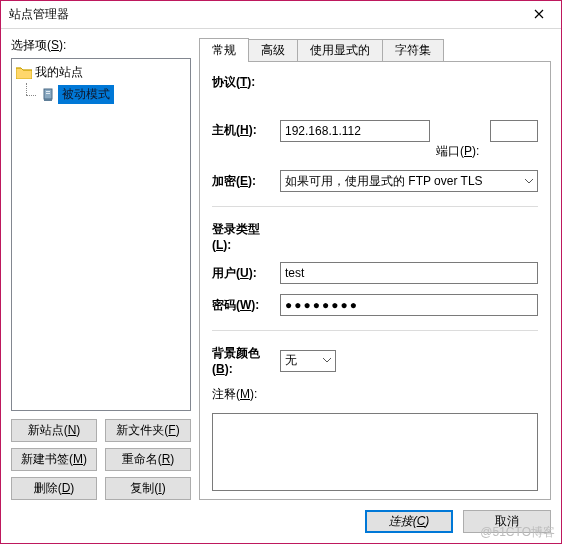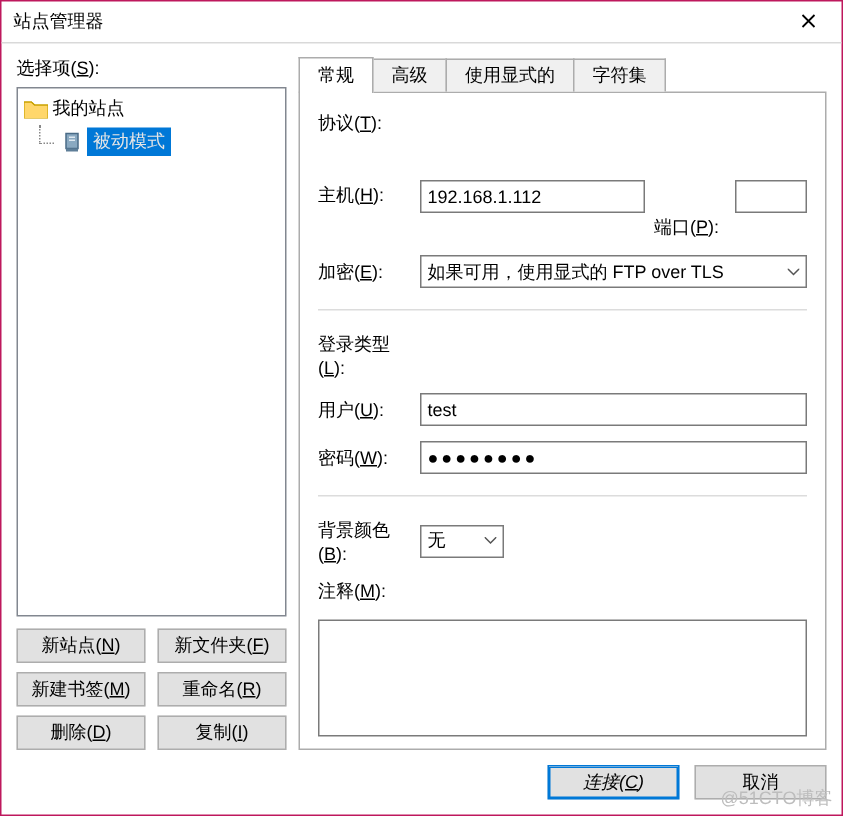--- a/index.html
+++ b/index.html
@@ -13,31 +13,31 @@
   .main-row { flex:1; display:flex; gap:8px; min-height:0; }
   .left-col { width: 180px; display:flex; flex-direction:column; }
   .select-label { margin-bottom:4px; }
   .tree { flex:1; border:1px solid #828790; background:#fff; overflow:auto; padding:4px 2px; }
   .tree-root { display:flex; align-items:center; gap:3px; padding:1px 2px; }
   .tree-child { display:flex; align-items:center; gap:3px; padding:1px 2px; margin-left:4px; margin-top:2px;}
   .tree-lines { width:18px; height:16px; position:relative; }
   .tree-lines::before { content:""; position:absolute; left:6px; top:-4px; width:1px; height:12px; border-left:1px dotted #888; }
   .tree-lines::after { content:""; position:absolute; left:6px; top:8px; width:10px; height:1px; border-top:1px dotted #888; }
   .folder-icon svg, .server-icon svg { display:block; }
-  .tree-sel { background:#0078d7; color:#e5e5e5; padding:1px 4px; }
+  .tree-sel { background:#0078d7; color:#0f172a; padding:1px 4px; }
   .btn-grid { display:grid; grid-template-columns: 1fr 1fr; gap:6px 8px; margin-top:8px; }
   .winbtn { height:23px; border:1px solid #adadad; background:#e1e1e1; cursor:pointer; display:flex; align-items:center; justify-content:center; }
   .right-col { flex:1; display:flex; flex-direction:column; min-width:0; }
   .tabs { display:flex; height:24px; position:relative; }
   .tab { padding:3px 12px 0 12px; border:1px solid #acacac; border-bottom:none; background:#fff; margin-right:-1px; color:#000; cursor:pointer; position:relative; top:1px; }
   .tab.inactive { background:#f0f0f0; top:2px; padding-top:2px; height:22px; }
   .tab.active { z-index:2; background:#fff; }
   .tab-panel { flex:1; border:1px solid #acacac; padding:12px 12px 8px 12px; display:flex; flex-direction:column; gap:10px; overflow:hidden; }
   .form-row { display:flex; align-items:center; gap:6px; }
-  .lbl { width:62px; flex:none; }
+  .lbl { width:62px; flex:none;font-weight:bold; }
   .lbl2 { width:48px; flex:none; text-align:left;margin-top:42px; }
   .input, .select { height:22px; border:1px solid #7a7a7a; background:#fff; padding:0 4px; display:flex; align-items:center; overflow:hidden; white-space:nowrap; }
   .select { justify-content:space-between; cursor:pointer; }
   .select .chev { margin-left:6px; }
   .chev svg { display:block; }
   .flex1 { flex:1; min-width:0; }
   .hr { border:none; border-top:1px solid #dcdcdc; margin:4px 0; }
   .comments { flex:1; border:1px solid #7a7a7a; background:#fff; min-height:60px; }
   .dialog-btns { display:flex; justify-content:flex-end; gap:10px; padding-top:10px; }
   .dlgbtn { width:88px; height:23px; border:1px solid #adadad; background:#e1e1e1; cursor:pointer; display:flex; align-items:center; justify-content:center; }

